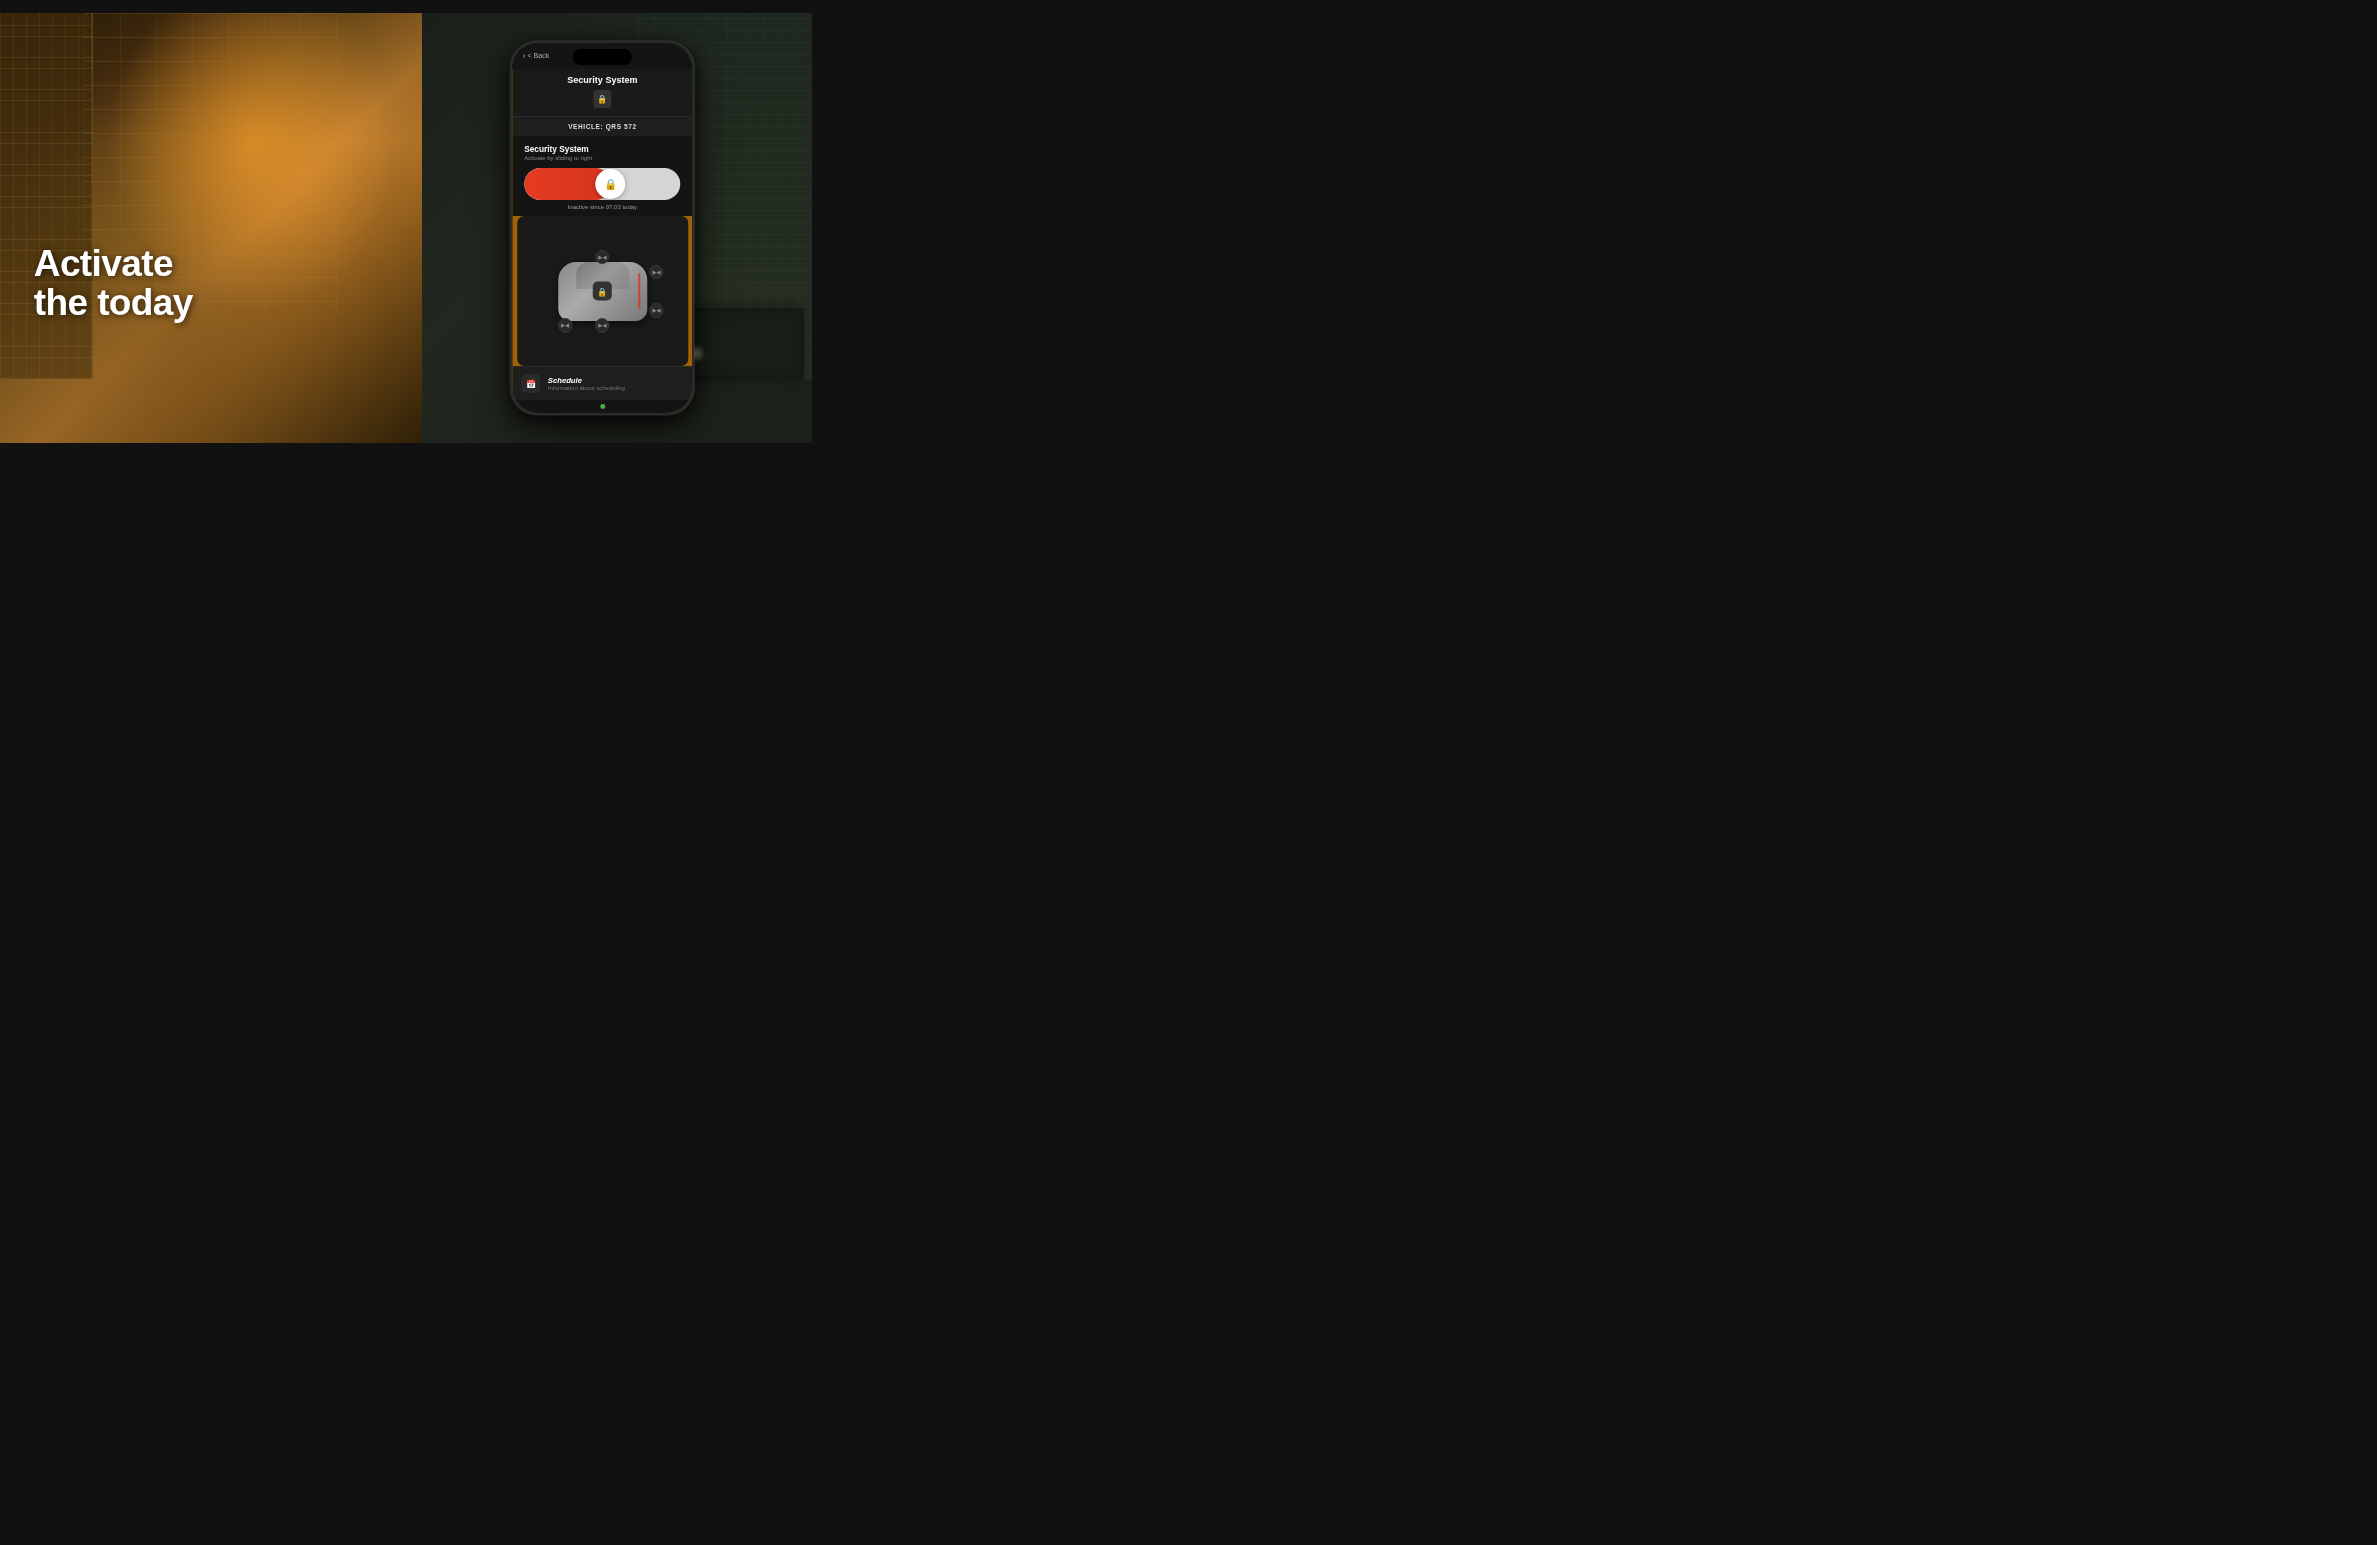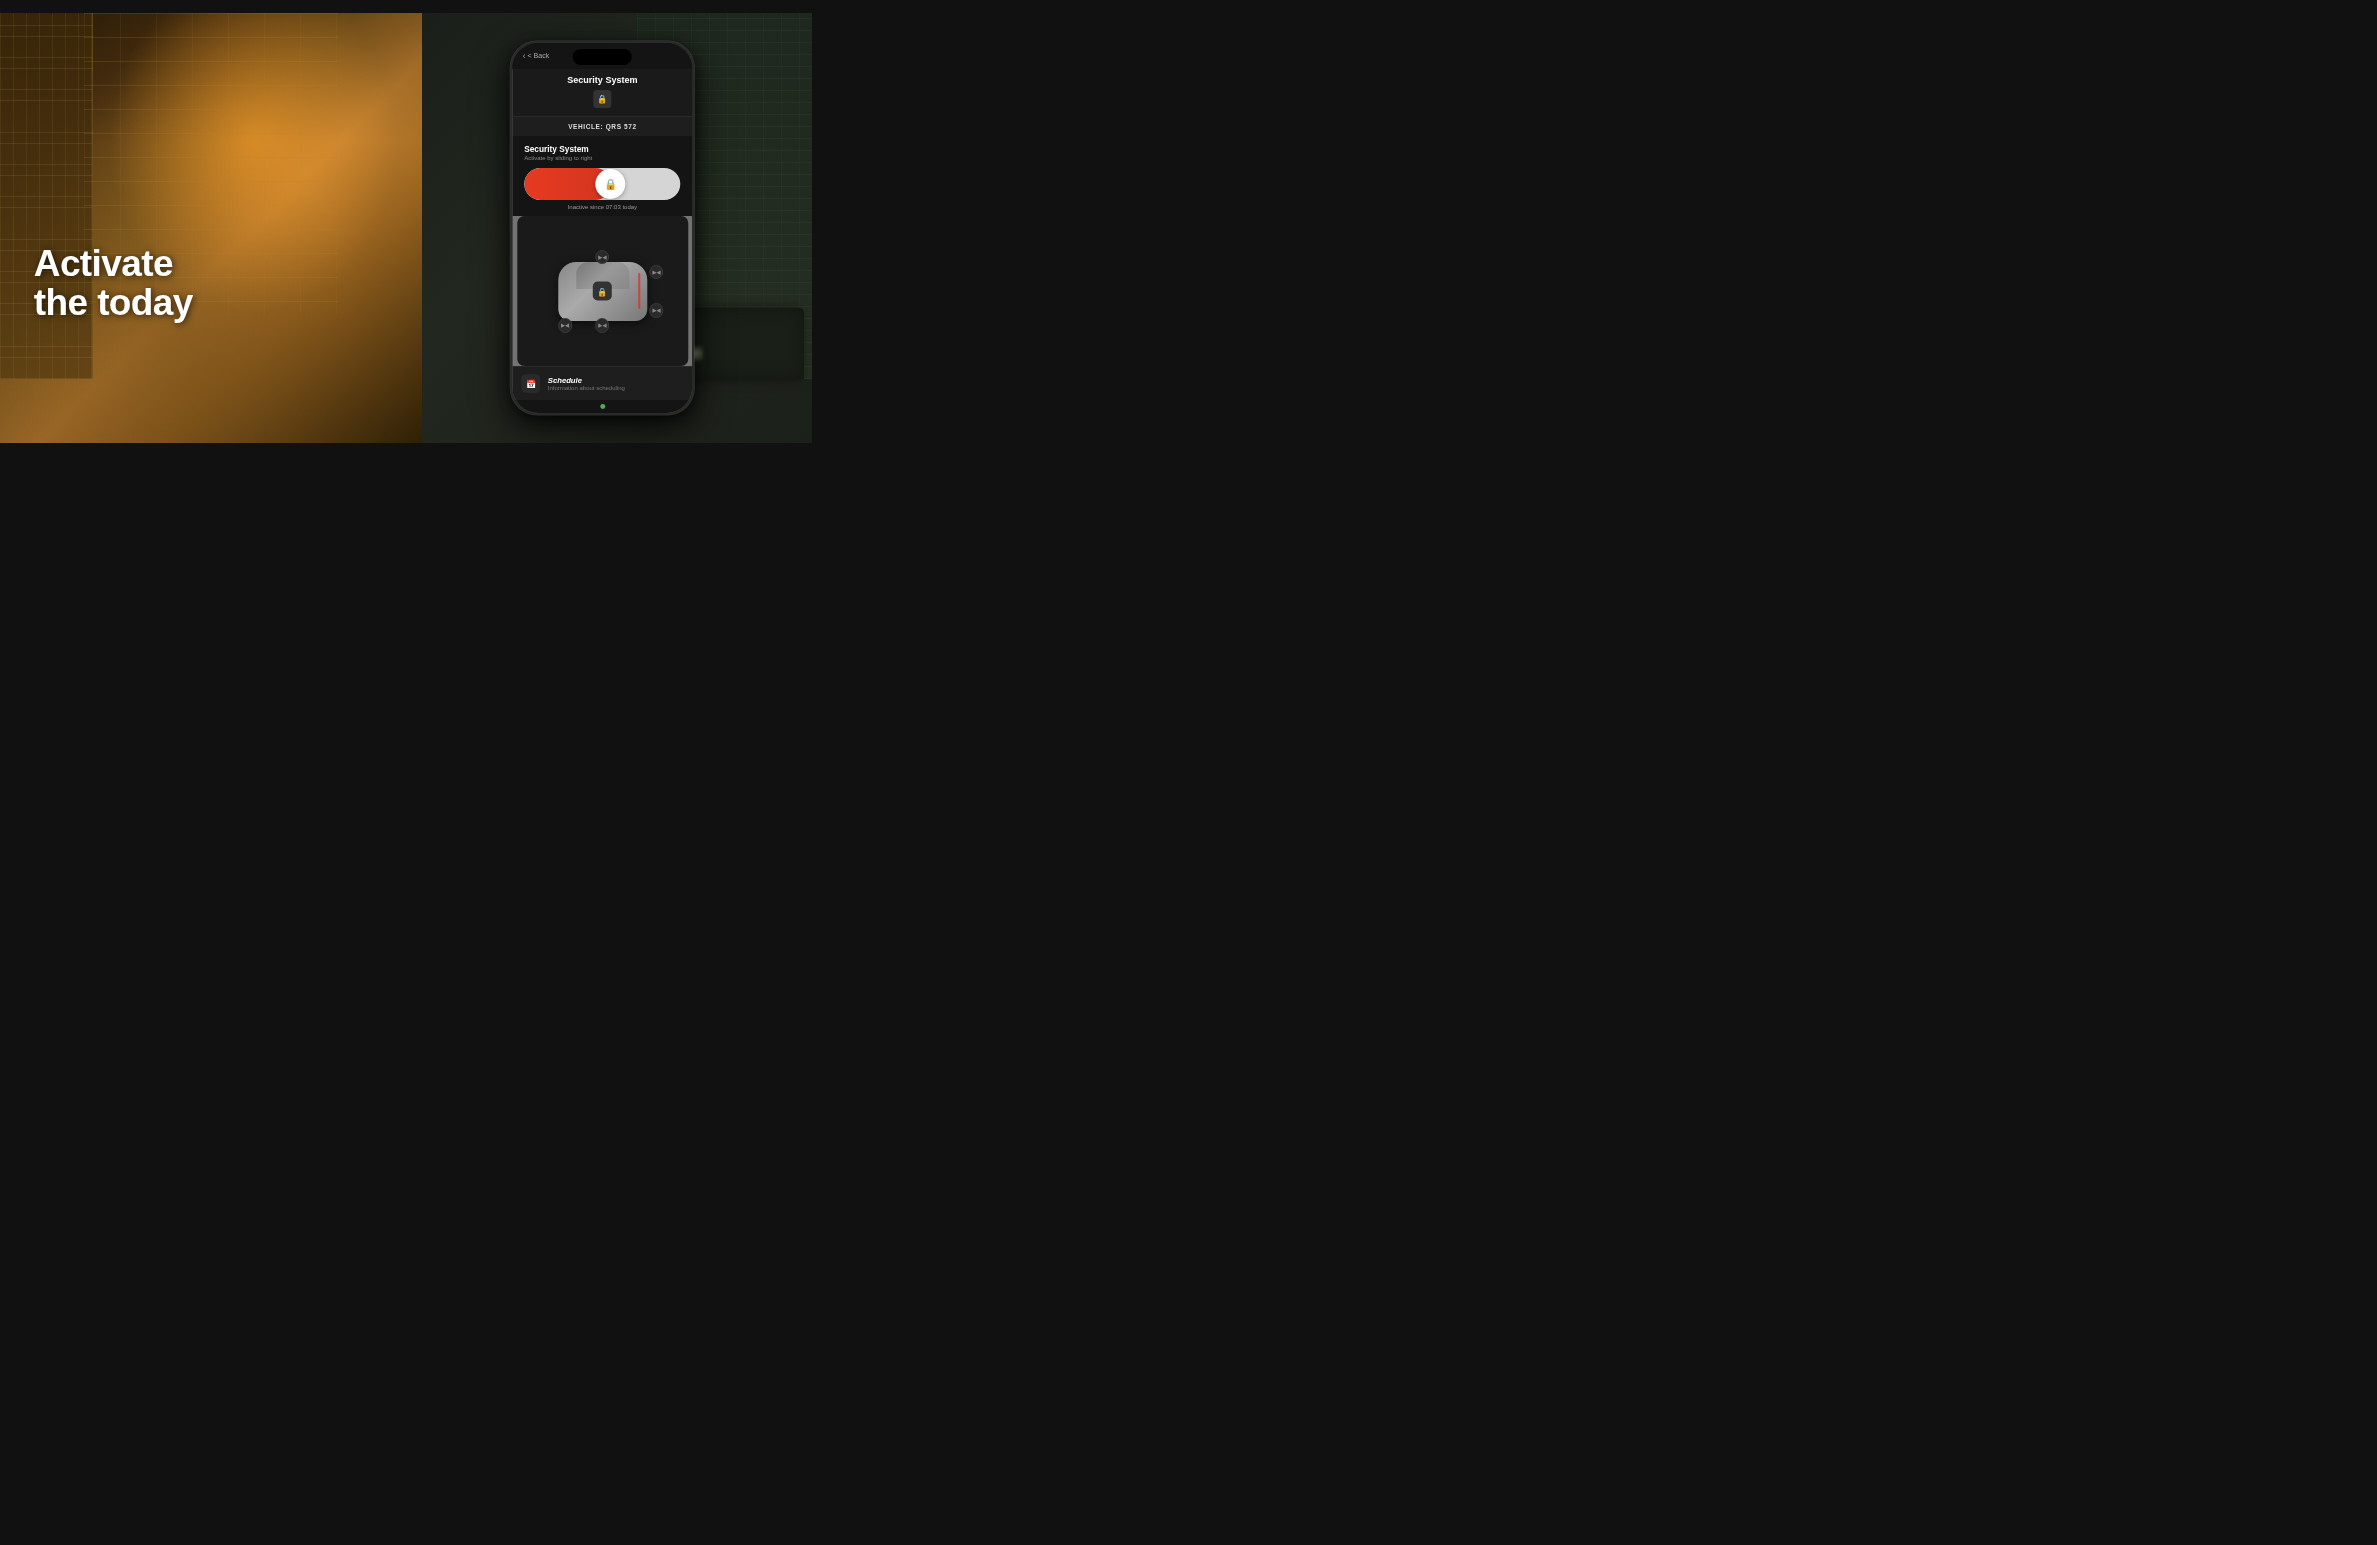--- a/index.html
+++ b/index.html
@@ -240,21 +240,21 @@
     .phone-back-chevron {
       font-size: 8.3px;
       color: #aaa;
     }
 
     .phone-content {
       flex: 1;
       overflow: hidden;
       display: flex;
       flex-direction: column;
-      background: #737373;
+      background: #a16207;
     }
 
     
     .phone-header {
       background: #1a1a1a;
       padding: 6px 12px 8.3px;
       text-align: center;
       flex-shrink: 0;
     }
 

